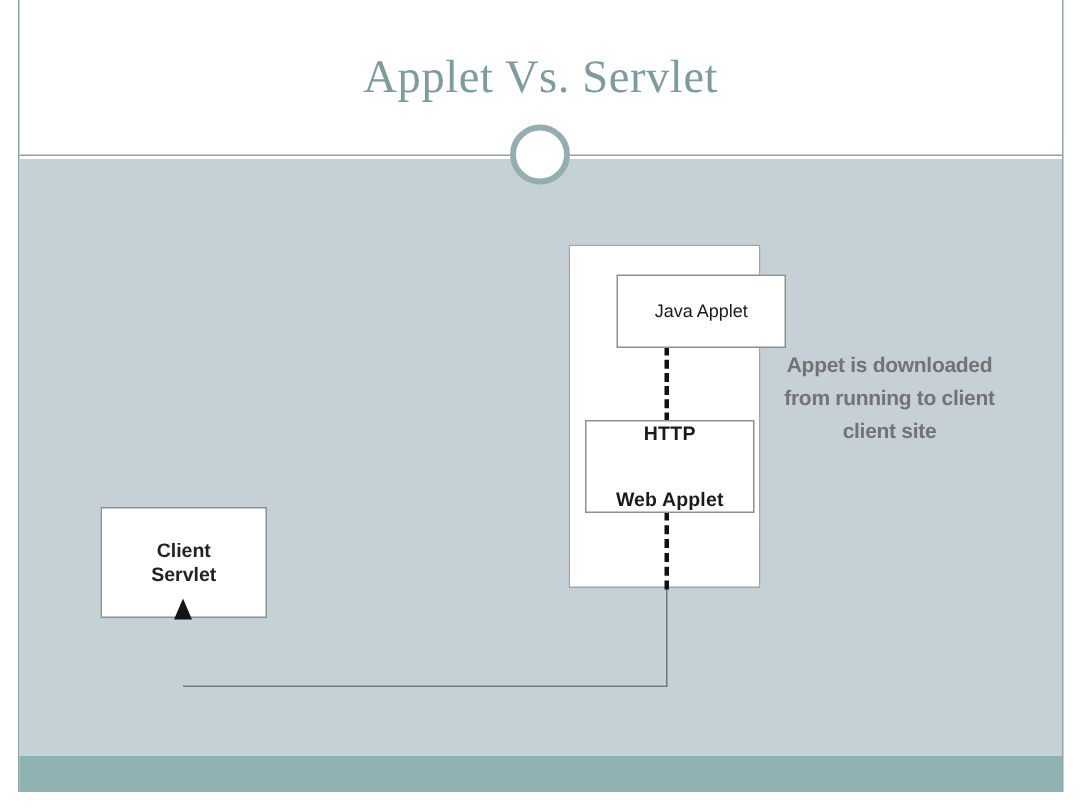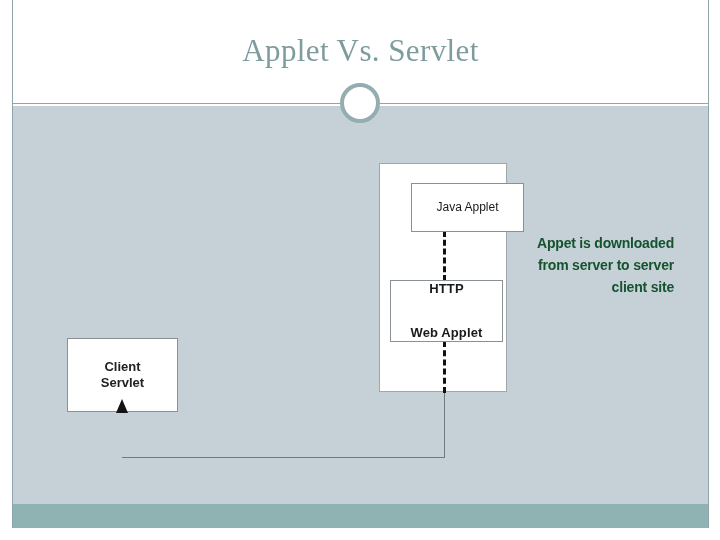--- a/index.html
+++ b/index.html
@@ -168,25 +168,25 @@
     border-bottom: 14px solid #141414;
     z-index: 5;
   }
 
   
   #annotation {
     position: absolute;
     left: 512px;
     top: 233px;
     width: 162px;
-    text-align: right;
+    text-align: center;
     font-size: 14px;
     font-weight: 700;
     line-height: 1.57;
-    color: #14532d;
+    color: #737373;
     letter-spacing: -0.2px;
   }
 </style>
 </head>
 <body>
 
 <div id="slide">
 
   <div class="frame-rule vert" style="left:12px; top:0px; height:528px;"></div>
   <div class="frame-rule vert" style="left:708px; top:0px; height:528px;"></div>
@@ -218,17 +218,17 @@
 
   <div class="node-box" id="client-box">
     <span class="line1">Client</span>
     <span class="line2">Servlet</span>
   </div>
 
   <div id="client-arrow"></div>
 
   <div id="annotation">
     <div>Appet is downloaded</div>
-    <div>from server to server</div>
+    <div>from running to client</div>
     <div>client site</div>
   </div>
 
 </div>
 
 </body></html>

